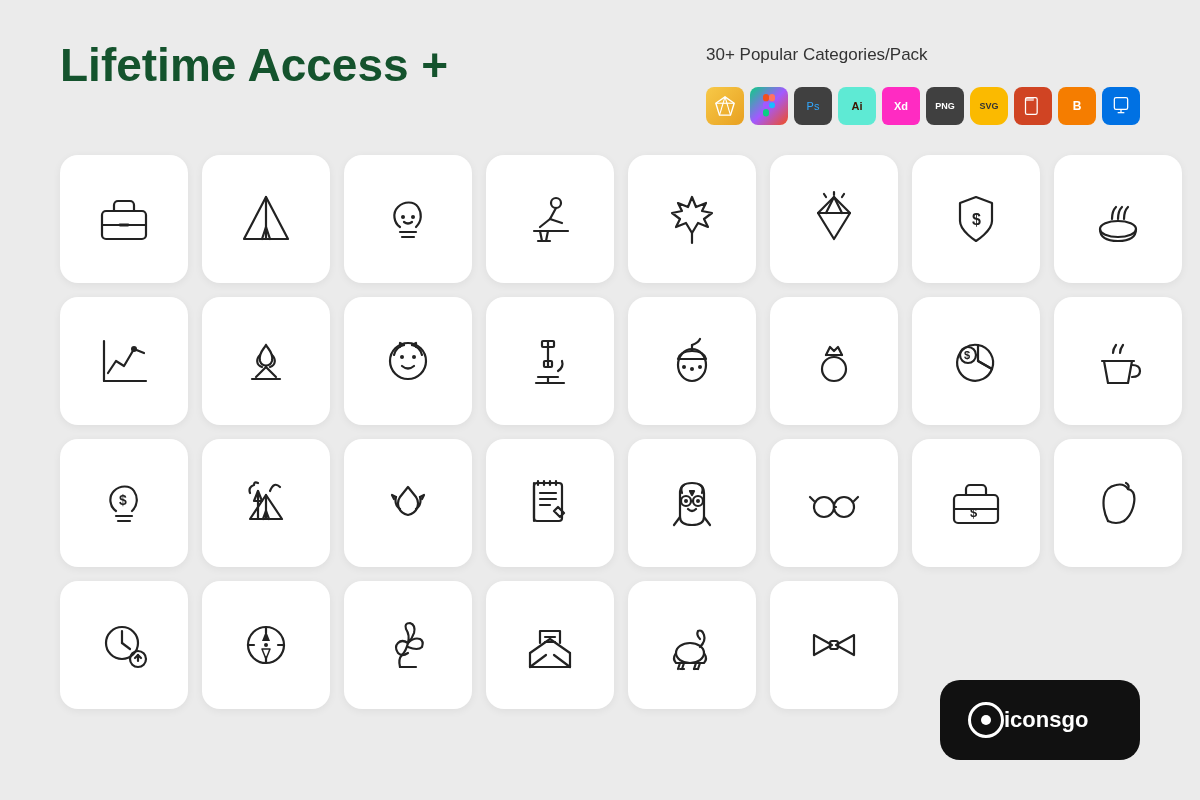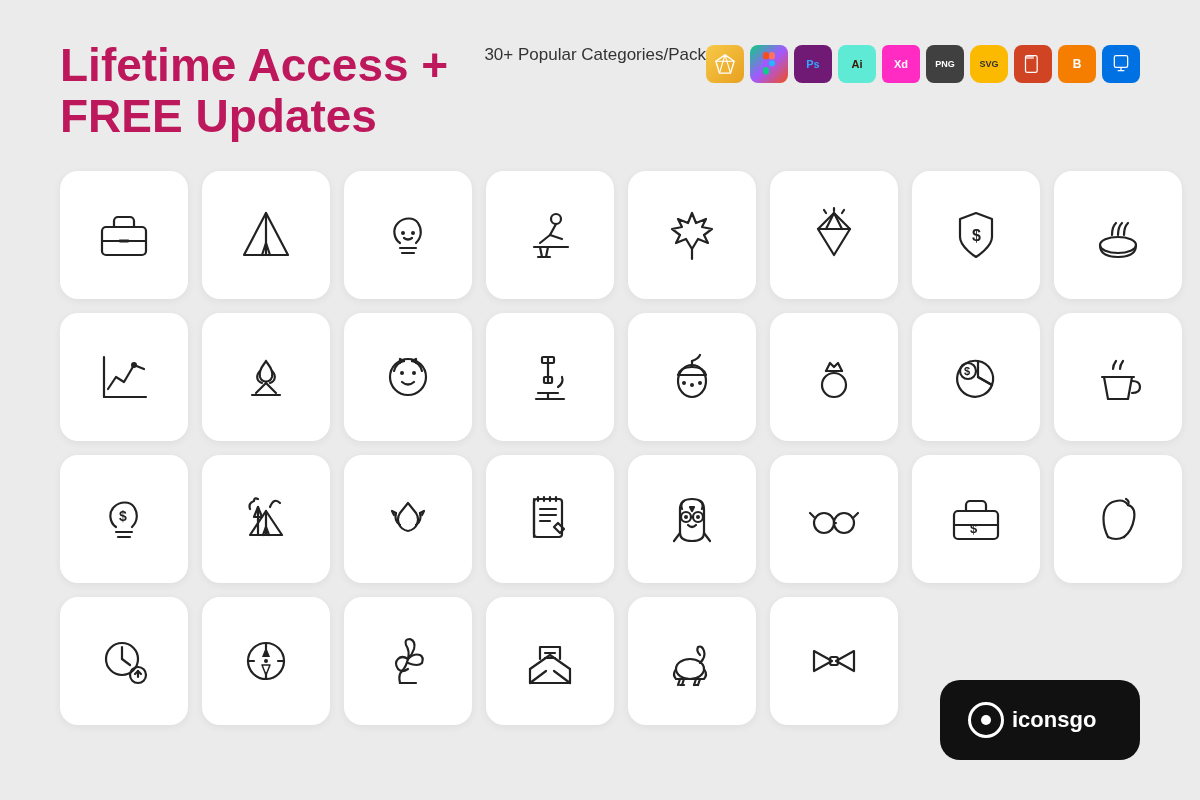--- a/index.html
+++ b/index.html
@@ -19,28 +19,29 @@
     }
     .header {
       display: flex;
       justify-content: space-between;
       align-items: flex-start;
       margin-bottom: 30px;
     }
     .headline {
       font-size: 46px;
       font-weight: 900;
-      color: #be185d;
+      color: #14532d;
       line-height: 1.1;
     }
     .right-header {
       display: flex;
-      flex-direction: row;
+      flex-direction: column;
       align-items: flex-start;
       padding-top: 5px;
+      gap: 12px;
     }
     .categories-text {
       font-size: 17px;
       color: #333;
       margin-bottom: 10px;
       font-weight: 400;
     }
     .format-icons {
       display: flex;
       gap: 6px;
@@ -91,21 +92,21 @@
     .branding {
       position: absolute;
       bottom: 40px;
       right: 60px;
       background: #111;
       color: white;
       border-radius: 20px;
       padding: 32px 28px;
       display: flex;
       align-items: center;
-      gap: 8px;
+      gap: 0;
       width: 200px;
       height: 80px;
     }
     .brand-icon {
       width: 36px;
       height: 36px;
       border: 3px solid white;
       border-radius: 50%;
       display: flex;
       align-items: center;
@@ -127,21 +128,20 @@
       box-shadow: none;
     }
   </style>
 </head>
 <body>
 
 <div class="page">
   <div class="header">
     <div class="headline">
       <div>Lifetime Access +</div>
-      <div>FREE Updates</div>
     </div>
     <div class="right-header">
       <div class="categories-text">30+ Popular Categories/Pack</div>
       <div class="format-icons">
 
         <div class="format-badge badge-sketch">
           <svg width="22" height="22" viewBox="0 0 24 24">
               <polygon points="12,2 22,9 18,22 6,22 2,9" fill="none" stroke="white" stroke-width="1.5"></polygon>
               <line x1="2" y1="9" x2="22" y2="9" stroke="white" stroke-width="1.2"></line>
               <line x1="6" y1="22" x2="12" y2="2" stroke="white" stroke-width="1.2"></line>
@@ -152,21 +152,21 @@
         <div class="format-badge badge-figma" style="background: linear-gradient(135deg,#0acf83 0%,#a259ff 50%,#f24e1e 100%); font-size:10px; font-weight:900;">
           <svg width="18" height="24" viewBox="0 0 24 32">
               <rect x="4" y="0" width="8" height="10" rx="4" fill="#f24e1e"></rect>
               <rect x="12" y="0" width="8" height="10" rx="4" fill="#ff7262"></rect>
               <rect x="4" y="10" width="8" height="10" rx="4" fill="#a259ff"></rect>
               <circle cx="16" cy="15" r="4" fill="#1abcfe"></circle>
               <rect x="4" y="20" width="8" height="10" rx="4" fill="#0acf83"></rect>
             </svg>
         </div>
 
-        <div class="format-badge badge-ps" style="font-size:11px; font-weight:700; color:#31a8ff; background:#701a75;">Ps</div>
+        <div class="format-badge badge-ps" style="font-size:11px; font-weight:400; color:#31a8ff; background:#404040;">Ps</div>
 
         <div class="format-badge badge-ai" style="background:#5eead4; color:#3d1501; font-size:11px; font-weight:800;">Ai</div>
 
         <div class="format-badge badge-xd" style="background:#ff2bc2; color:white; font-size:11px; font-weight:800;border-radius:6px;">Xd</div>
 
         <div class="format-badge badge-png" style="background:#404040; color:white; font-size:9px; font-weight:700;">PNG</div>
 
         <div class="format-badge badge-svg" style="background:#fbba00; color:#333; font-size:9px; font-weight:800;">SVG</div>
 
         <div class="format-badge badge-ppt" style="background:#d04423; color:white; font-size:12px; font-weight:800;">

